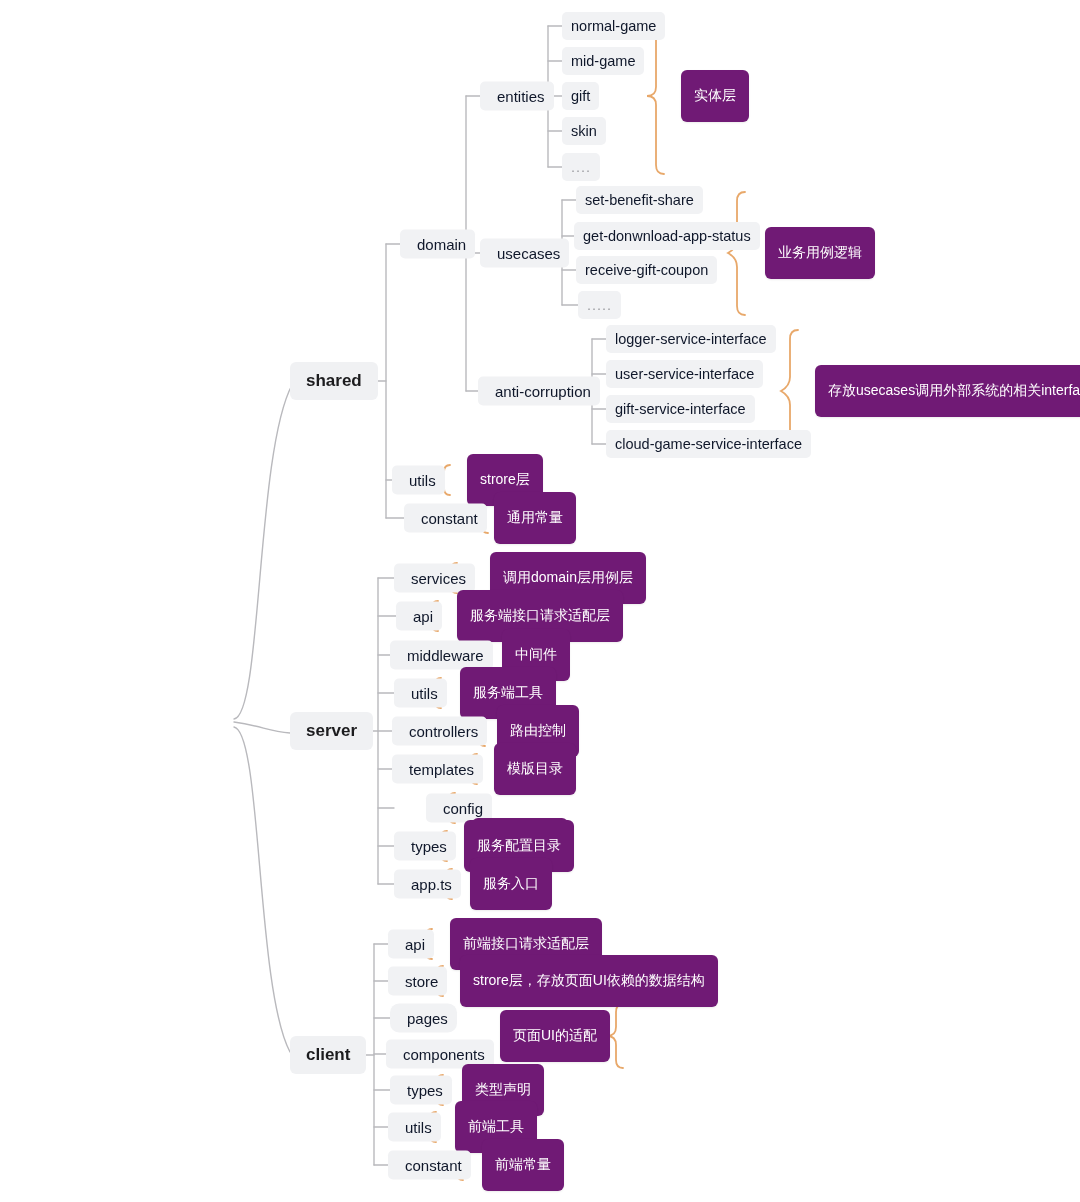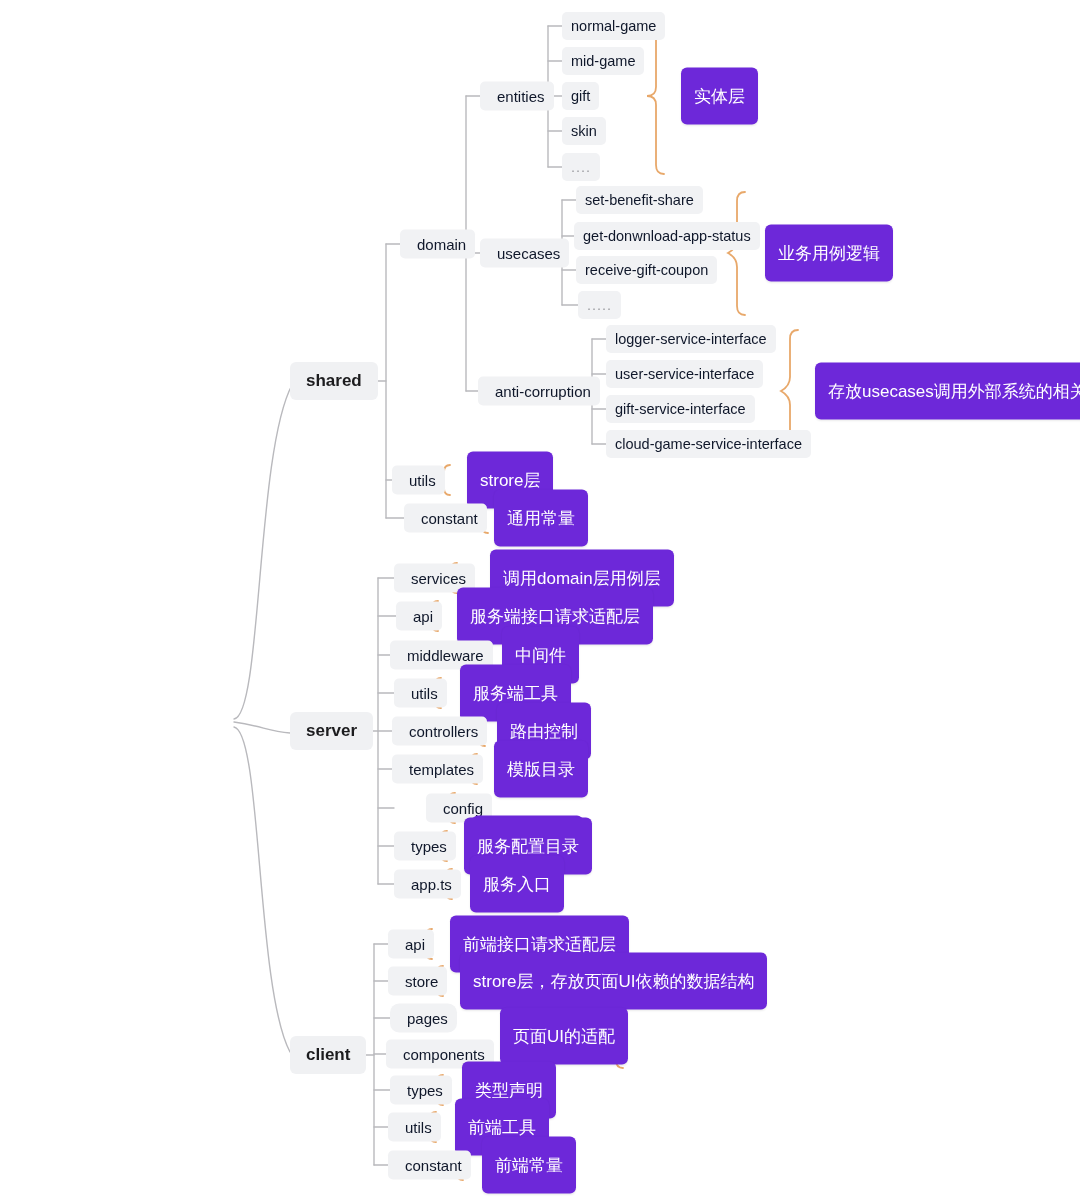--- a/index.html
+++ b/index.html
@@ -24,21 +24,21 @@
   .leaf{
     background:#f1f2f4;color:#0f172a;font-size:14.5px;font-weight:normal;
     border-radius:5px;padding:6px 9px;
   }
   .leaf.mid{font-size:15px;padding-left:17px;}
   .leaf.dots{color:#9b9ba0;letter-spacing:1px;}
 
   
   .badge{
     position:absolute;transform:translateY(-50%);white-space:nowrap;
-    background:#6d28d9;color:#ffffff;font-size:17px;
+    background:#701a75;color:#ffffff;font-size:14px;
     border-radius:6px;padding:17px 13px;
     box-shadow:0 1px 2px rgba(0,0,0,.08);
   }
 </style>
 </head>
 <body>
 
 <div id="canvas">
 
   <svg id="wires" viewBox="0 0 1080 1202">

